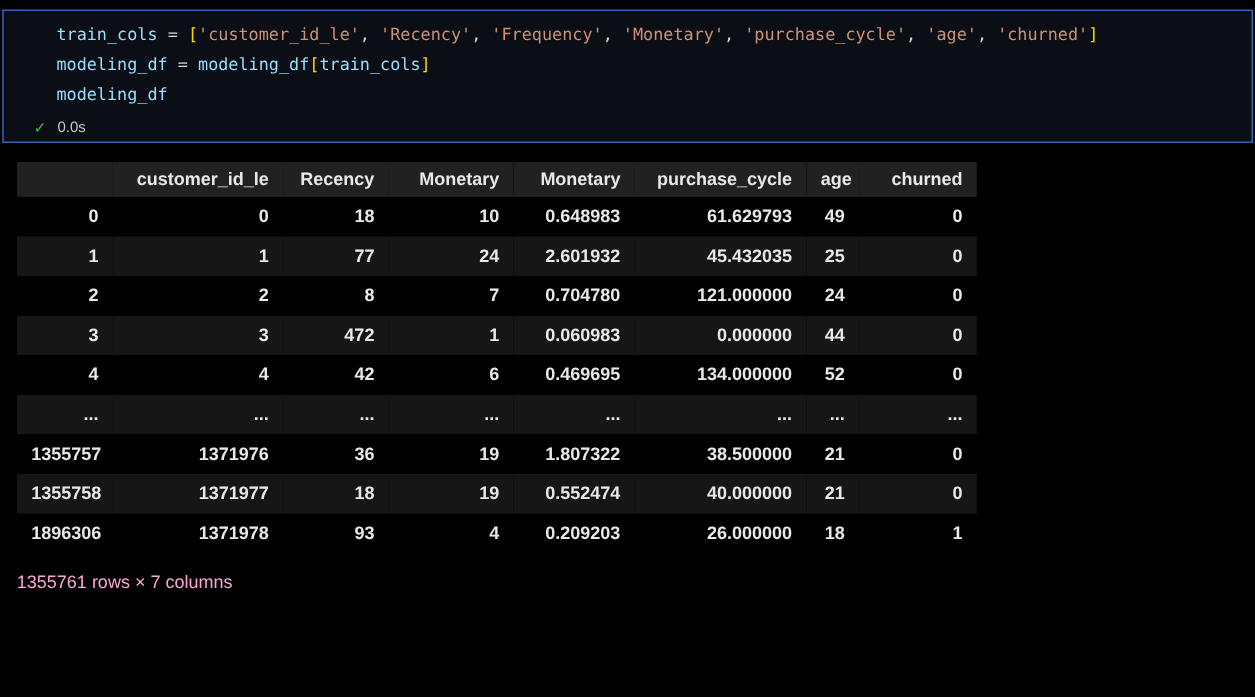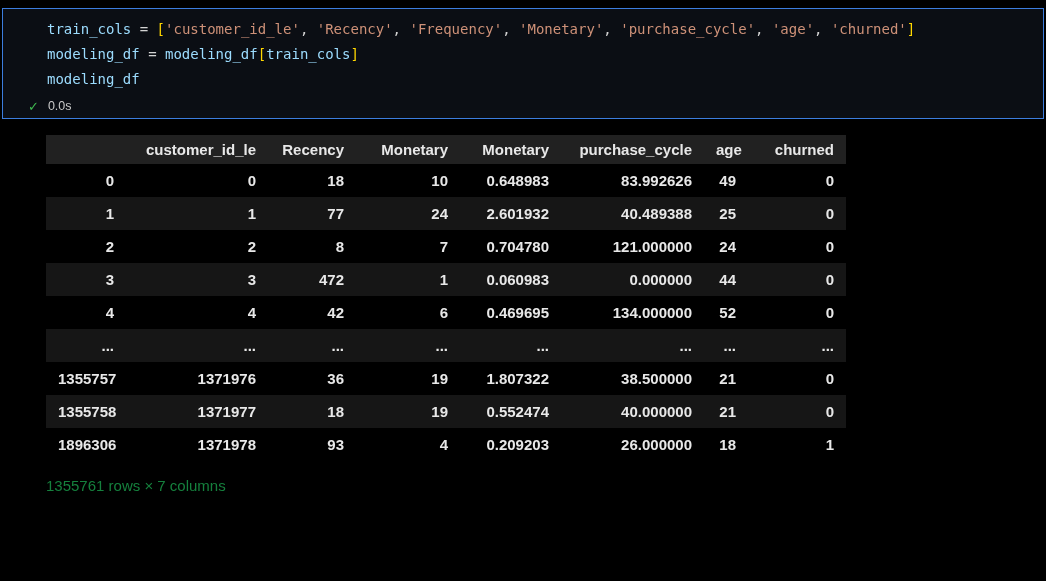--- a/index.html
+++ b/index.html
@@ -31,21 +31,21 @@
   .tok-brk { color:var(--c-brk, #ffd700); }
 
   .exec-status {
     display:flex; align-items:center; gap:9px;
     padding:7px 0 2px 25px;
     font-size:12.5px; color:#c9c9c9;
   }
   .check { color:var(--c-success, #3fb950); font-size:13px; line-height:1; }
 
   
-  .output { padding:16px 0 0 14px;margin-left:32px; }
+  .output { padding:16px 0 0 14px; }
   table.dataframe {
     border-collapse:collapse;
     table-layout:fixed;
     width:800px;
     font-size:15px;
   }
   table.dataframe thead tr { background:#212121; }
   table.dataframe th, table.dataframe td {
     text-align:right;
     padding:6px 12px;
@@ -61,21 +61,21 @@
   thead th:nth-child(3){width:88px}
   thead th:nth-child(4){width:104px}
   thead th:nth-child(5){width:101px}
   thead th:nth-child(6){width:143px}
   thead th:nth-child(7){width:44px}
   thead th:nth-child(8){width:98px}
 
   .shape {
     margin-top:16px;
     font-size:15px;
-    color:#15803d;
+    color:#f9a8d4;
   }
 </style>
 </head>
 <body>
 
 <div class="notebook">
 
   <div class="code-cell">
     <div class="code-area"><div><span class="tok-var">train_cols</span><span class="tok-op"> = </span><span class="tok-brk">[</span><span class="tok-str">'customer_id_le'</span><span class="tok-op">, </span><span class="tok-str">'Recency'</span><span class="tok-op">, </span><span class="tok-str">'Frequency'</span><span class="tok-op">, </span><span class="tok-str">'Monetary'</span><span class="tok-op">, </span><span class="tok-str">'purchase_cycle'</span><span class="tok-op">, </span><span class="tok-str">'age'</span><span class="tok-op">, </span><span class="tok-str">'churned'</span><span class="tok-brk">]</span></div><div><span class="tok-var">modeling_df</span><span class="tok-op"> = </span><span class="tok-var">modeling_df</span><span class="tok-brk">[</span><span class="tok-var">train_cols</span><span class="tok-brk">]</span></div><div><span class="tok-var">modeling_df</span></div></div>
     <div class="exec-status">
@@ -98,31 +98,31 @@
             <th>churned</th>
           </tr>
       </thead>
       <tbody>
           <tr>
             <th>0</th>
             <td>0</td>
             <td>18</td>
             <td>10</td>
             <td>0.648983</td>
-            <td>83.992626</td>
+            <td>61.629793</td>
             <td>49</td>
             <td>0</td>
           </tr>
           <tr>
             <th>1</th>
             <td>1</td>
             <td>77</td>
             <td>24</td>
             <td>2.601932</td>
-            <td>40.489388</td>
+            <td>45.432035</td>
             <td>25</td>
             <td>0</td>
           </tr>
           <tr>
             <th>2</th>
             <td>2</td>
             <td>8</td>
             <td>7</td>
             <td>0.704780</td>
             <td>121.000000</td>

